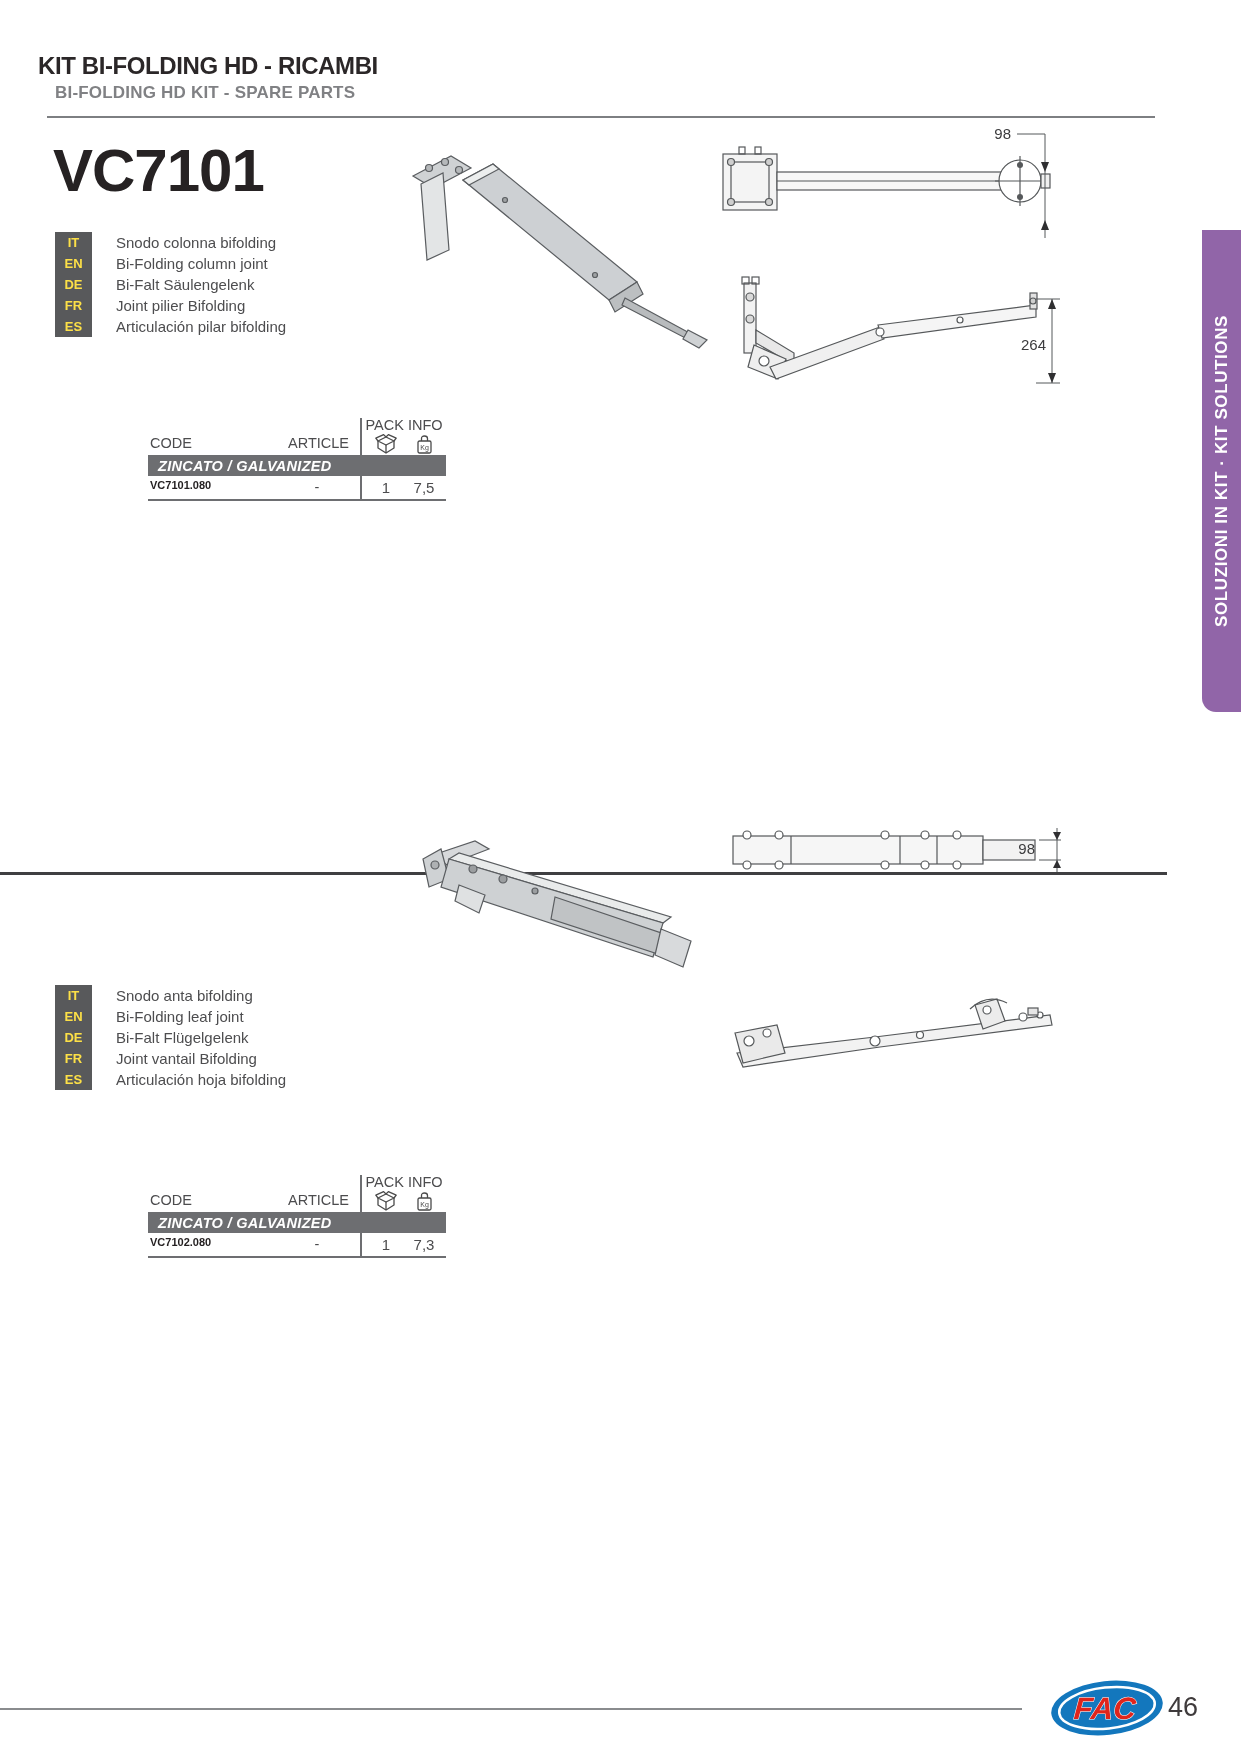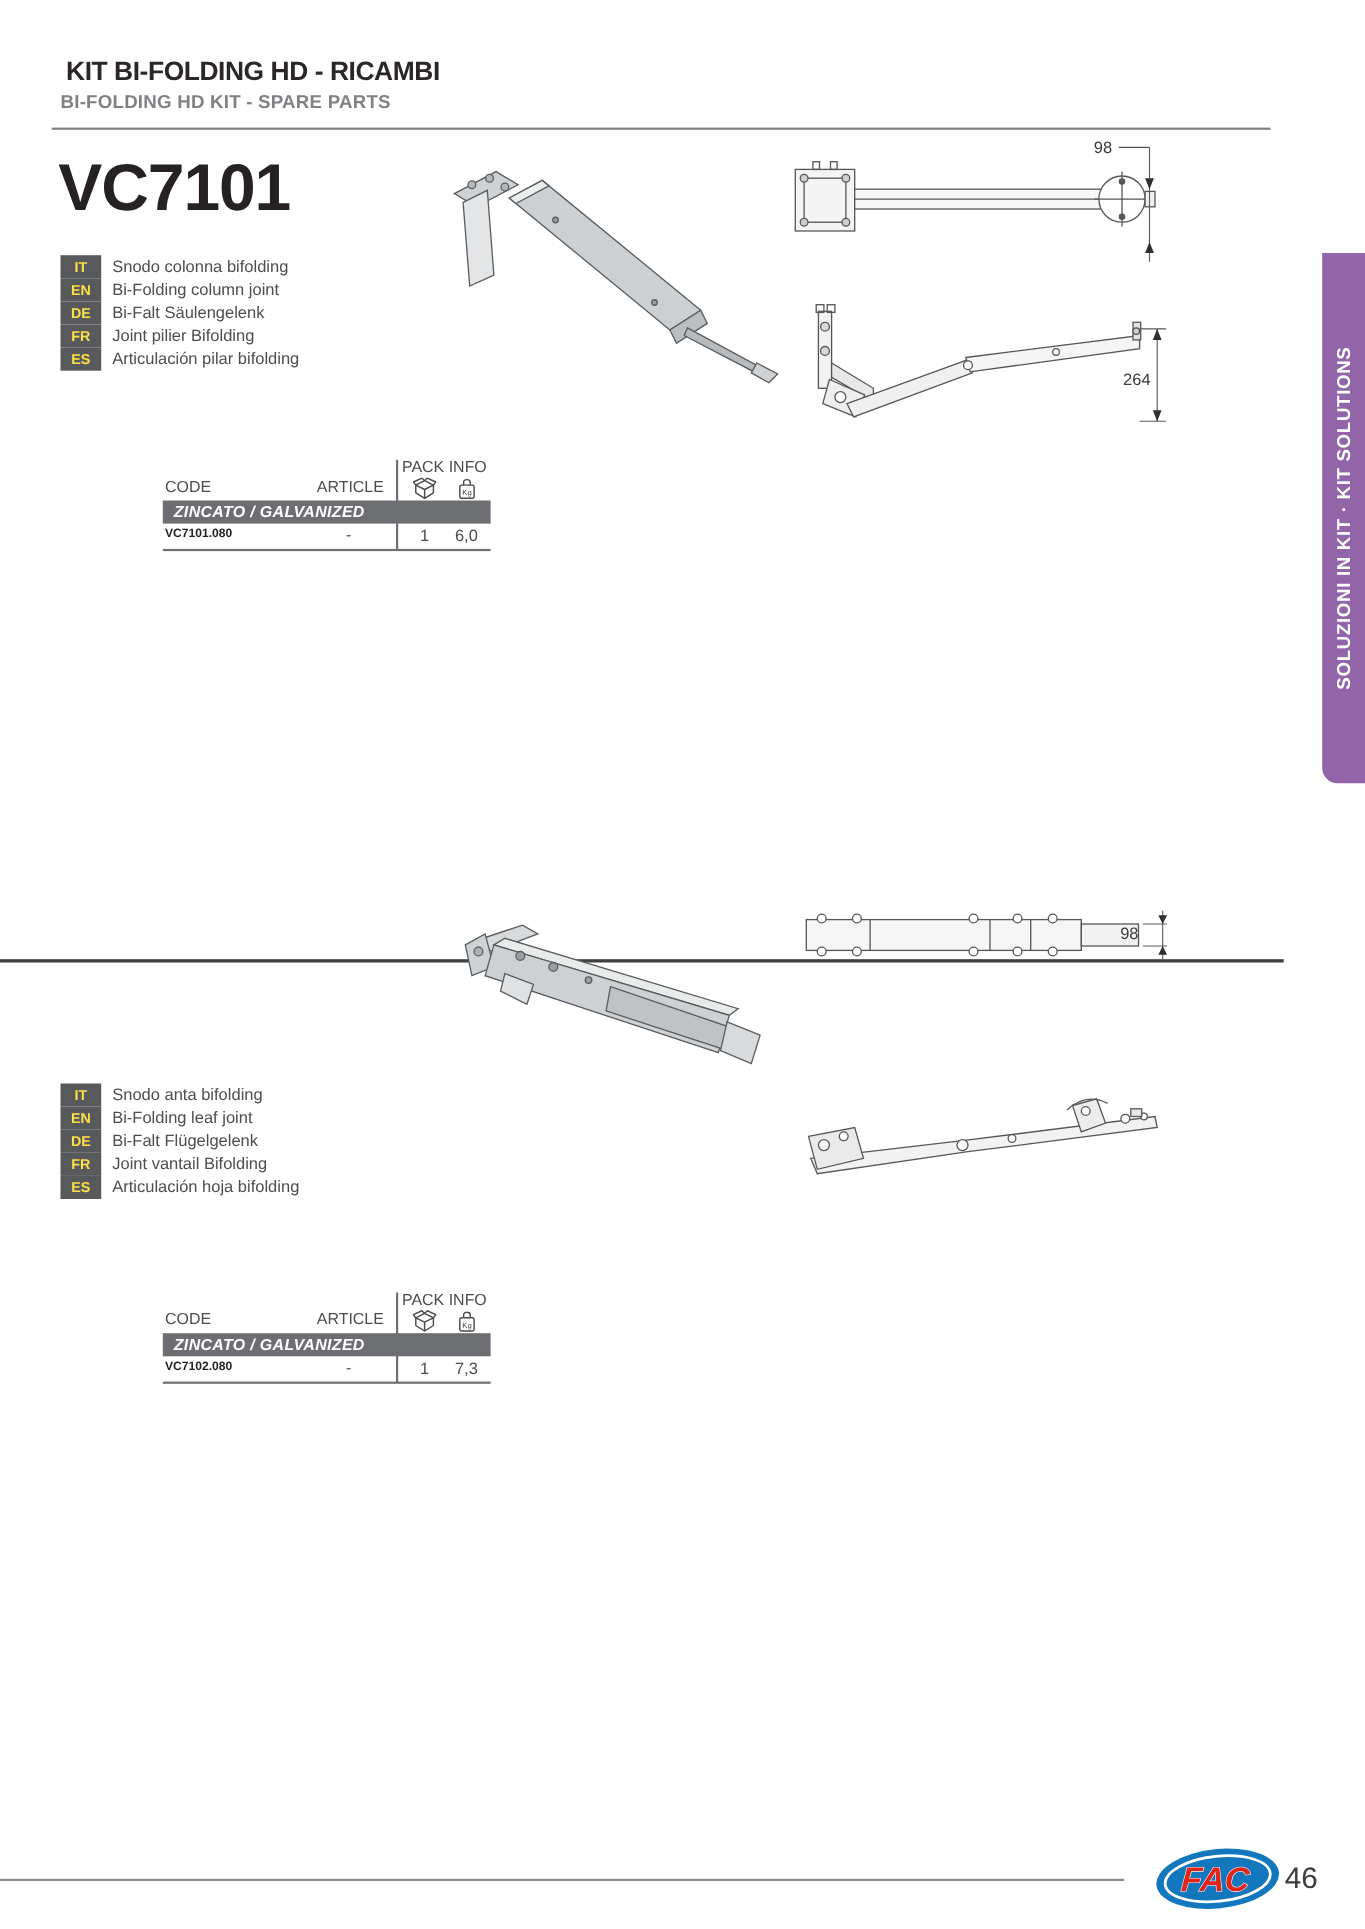--- a/index.html
+++ b/index.html
@@ -16,21 +16,21 @@
   .header-sub{font-size:17px;font-weight:700;letter-spacing:0.2px;color:#808184;white-space:nowrap;}
   .rule{background:#7d7f82;height:2px;}
 
   
   .product-title{font-size:60px;font-weight:700;letter-spacing:-1px;color:#262223;line-height:1;white-space:nowrap;}
 
   .lang-list{display:flex;flex-direction:column;}
   .lang-row{display:flex;height:21px;align-items:stretch;}
   .lang-code{width:37px;background:#58595b;color:#fde047;font-weight:700;font-size:13px;
     display:flex;align-items:center;justify-content:center;}
-  .lang-text{padding-left:10px;font-size:15px;color:#4d4d4f;display:flex;align-items:center;white-space:nowrap;}
+  .lang-text{padding-left:24px;font-size:15px;color:#4d4d4f;display:flex;align-items:center;white-space:nowrap;}
 
   
   .spec-table{width:298px;font-size:14.5px;color:#4c4c4e;}
   .spec-head{position:relative;height:38px;}
   .h-code{position:absolute;left:2px;bottom:4px;}
   .h-article{position:absolute;left:140px;width:58px;bottom:4px;text-align:center;}
   .h-pack{position:absolute;left:214px;width:84px;top:0;text-align:center;white-space:nowrap;}
   .h-icons{position:absolute;left:214px;top:17px;width:84px;height:20px;}
   .h-icons .box{position:absolute;left:13px;top:0;}
   .h-icons .kg{position:absolute;left:55px;top:1px;}
@@ -58,21 +58,21 @@
   
   .section-divider{left:0;top:872px;width:1167px;height:3px;background:#3f3f41;}
   .footer-line{left:0;top:1708px;width:1022px;height:2px;background:#8a8c8e;}
   .page-num{left:1168px;top:1692px;font-size:27px;color:#3f3b3c;}
 </style>
 </head>
 <body>
 
 <div class="page">
 
-  <div class="abs header-title" style="left:60px;top:52px;text-align:right;">KIT BI-FOLDING HD - RICAMBI</div>
+  <div class="abs header-title" style="left:38px;top:52px;text-align:right;">KIT BI-FOLDING HD - RICAMBI</div>
   <div class="abs header-sub" style="left:55px;top:83px;">BI-FOLDING HD KIT - SPARE PARTS</div>
   <div class="abs rule" style="left:47px;top:116px;width:1108px;"></div>
 
   <div class="abs product-title" style="left:53px;top:141px;">VC7101</div>
 
   <div class="abs lang-list" style="left:55px;top:232px;">
     <div class="lang-row">
       <span class="lang-code">IT</span>
       <span class="lang-text">Snodo colonna bifolding</span>
     </div>
@@ -183,21 +183,21 @@
           <text x="7.5" y="15" text-anchor="middle" font-size="7" fill="#4a4a4a">Kg</text>
         </svg>
       </div>
       <div class="col-divider"></div>
     </div>
     <div class="finish-bar">ZINCATO / GALVANIZED</div>
     <div class="spec-row">
       <span class="rv-code">VC7101.080</span>
       <span class="rv-article">-</span>
       <span class="rv-qty">1</span>
-      <span class="rv-kg">6,0</span>
+      <span class="rv-kg">7,5</span>
     </div>
   </div>
 
   <div class="abs section-divider"></div>
 
 
   <div class="abs lang-list" style="left:55px;top:985px;">
     <div class="lang-row">
       <span class="lang-code">IT</span>
       <span class="lang-text">Snodo anta bifolding</span>

